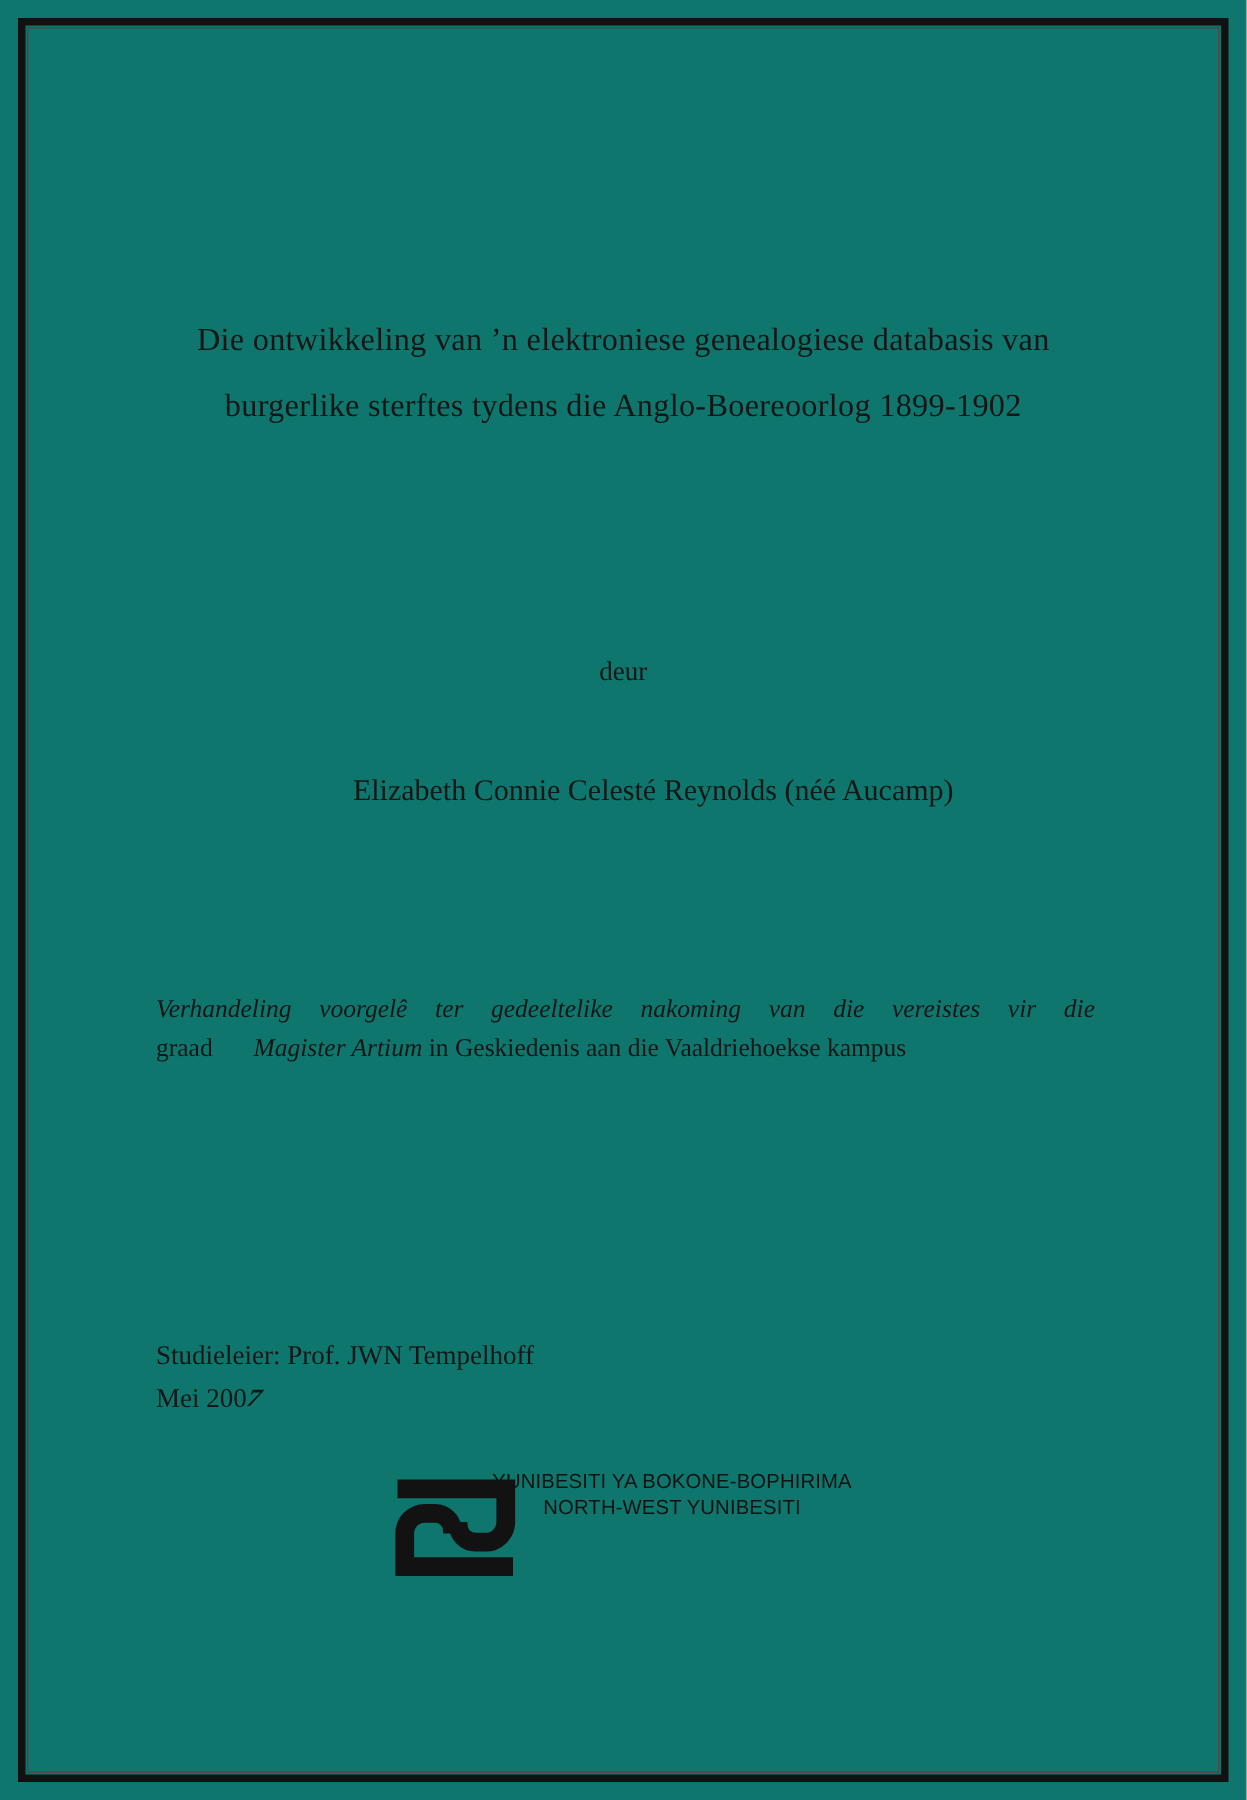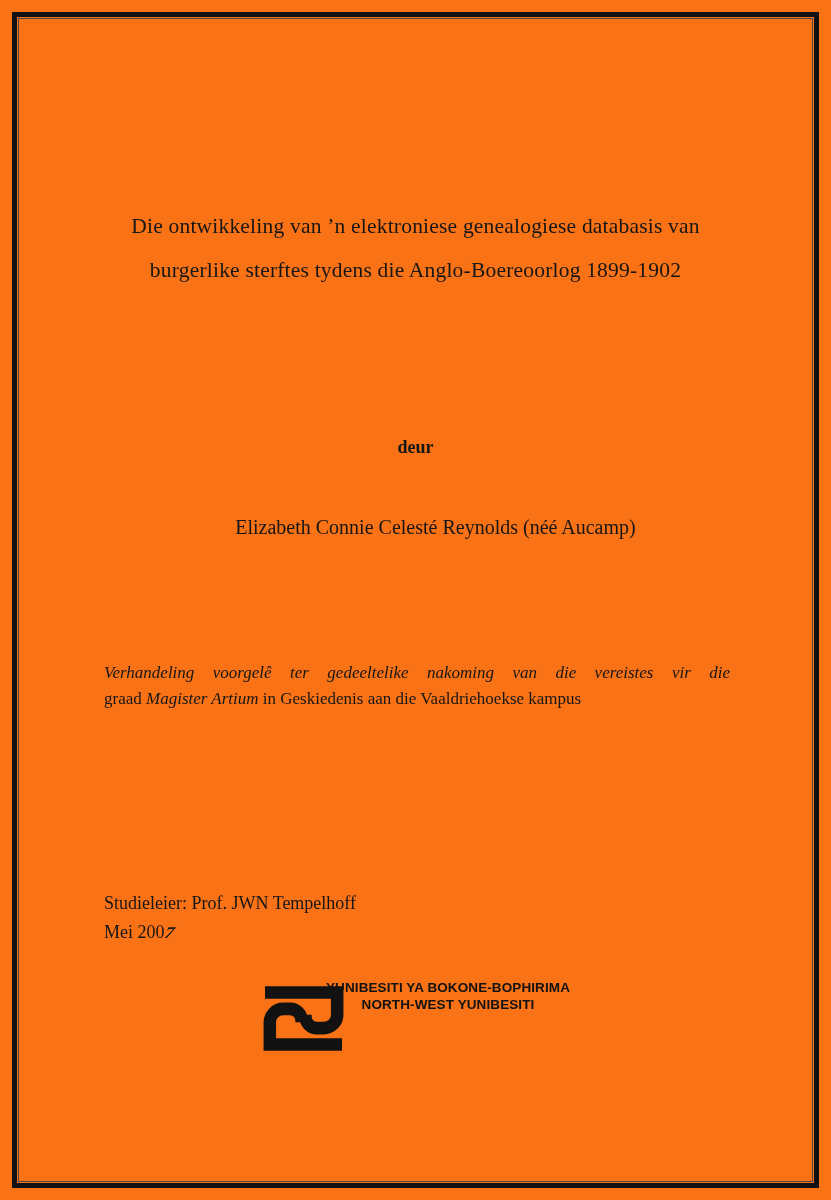--- a/index.html
+++ b/index.html
@@ -1,19 +1,19 @@
 <!DOCTYPE html>
 <html><head>
 <meta charset="utf-8">
 <style>
   html,body{margin:0;padding:0;background:#e9e9e9;}
   .page{
     position:relative;
     width:831px;height:1200px;
-    background:#f97316;
+    background:#0f766e;
     font-family:"Liberation Serif","DejaVu Serif",serif;
     color:#161616;
     overflow:hidden;
     margin:0 auto;
   }
   .frame-outer{
     position:absolute; inset:12px;
     border:5px solid #111;
   }
   .frame-inner{
@@ -21,55 +21,55 @@
     border:1px solid #4a4a4a;
   }
   .title-block{
     position:absolute; top:204px; left:0; width:831px;
     text-align:center;
     font-size:21.5px; line-height:44px;
     letter-spacing:0.2px;
   }
   .byline{
     position:absolute; top:437px; left:0; width:831px;
-    text-align:center; font-size:18px;font-weight:bold;
+    text-align:center; font-size:18px;
   }
   .author{
     position:absolute; top:516px; left:0; width:831px;
     text-align:center; font-size:20px;margin-left:20px;
   }
   .statement{
     position:absolute; top:660px; left:104px; width:626px;
     font-size:17px; line-height:26.3px;
   }
   .statement .justified{
     text-align:justify;
     text-align-last:justify;
     font-style:italic;
   }
-  .italic{font-style:italic;}
+  .italic{font-style:italic;margin-left:23px;}
   .supervisor-block{
     position:absolute; top:889px; left:104px;
     font-size:18px; line-height:28.5px;
   }
   .year-digit{
     display:inline-block;
     transform:skewX(-24deg) scaleY(.92);
     font-weight:bold;
   }
   .logo{
     position:absolute; top:976px; left:255px; width:330px; height:84px;
   }
   .logo-mark{
     position:absolute; left:2px; top:4px; width:93px; height:77px;
   }
   .logo-text{
     position:absolute; left:64px; top:3px; width:258px;
     font-family:"Liberation Sans","DejaVu Sans",sans-serif;
-    font-weight:700;
+    font-weight:400;
     font-size:13.5px; line-height:17.4px;
     text-align:center;
     letter-spacing:0.1px;
     color:#121212;
     white-space:nowrap;
   }
 </style>
 </head>
 <body>
 

